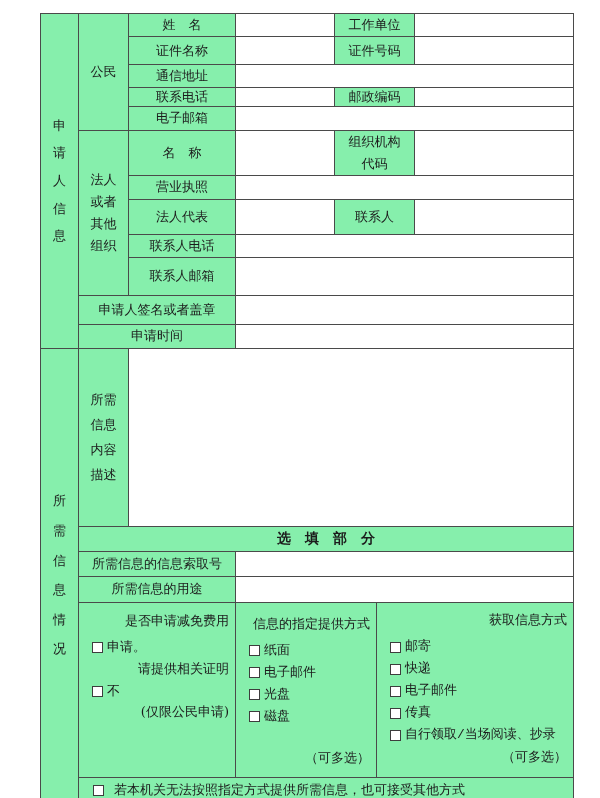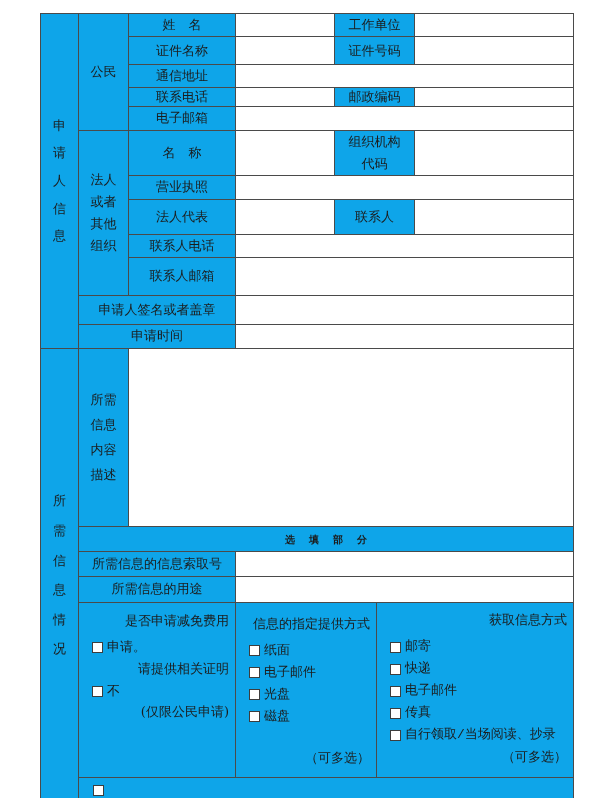--- a/index.html
+++ b/index.html
@@ -9,31 +9,31 @@
   }
   .sheet{position:relative;width:600px;height:798px;background:#fff;}
   table.form{
     position:absolute;left:40px;top:13px;
     border-collapse:collapse;table-layout:fixed;width:533px;
   }
   td{
     border:1px solid #4a4a4a;
     font-size:13px;line-height:1.35;
     text-align:center;vertical-align:middle;
-    padding:0;overflow:hidden;background:#0ea5e9;
+    padding:0;overflow:hidden;background:#86efac;
   }
   td.blank{background:#fff;}
   
   .vstack{display:flex;flex-direction:column;align-items:center;justify-content:center;height:100%;}
   .vstack.gap10{gap:10px;}
   .vstack.gap12{gap:12px;}
   .mline{line-height:22px;}
   .mline24{line-height:25px;}
   
-  .opt-header{font-weight:bold;font-size:10px;letter-spacing:14px;padding-left:14px;}
+  .opt-header{font-weight:bold;font-size:14px;letter-spacing:14px;padding-left:14px;}
   
   .panel{
     display:flex;flex-direction:column;height:100%;box-sizing:border-box;
     text-align:right;padding:7px 6px 9px 13px;
   }
   .panel .hdr{line-height:21px;margin-bottom:5px;}
   .cbrow{display:flex;align-items:center;gap:4px;line-height:22px;}
   .cbox{
     width:11px;height:11px;box-sizing:border-box;flex:0 0 11px;
     border:1px solid #3d3d3d;background:#fff;margin-top:1px;
@@ -253,18 +253,19 @@
             </div>
           </div>
         </div>
       </td>
     </tr>
 
     <tr style="height:25px">
       <td colspan="5">
         <div class="bottomnote">
           <span class="cbox"></span>
+          <span>若本机关无法按照指定方式提供所需信息，也可接受其他方式</span>
         </div>
       </td>
     </tr>
   </tbody>
     </table>
 </div>
 
 </body></html>

